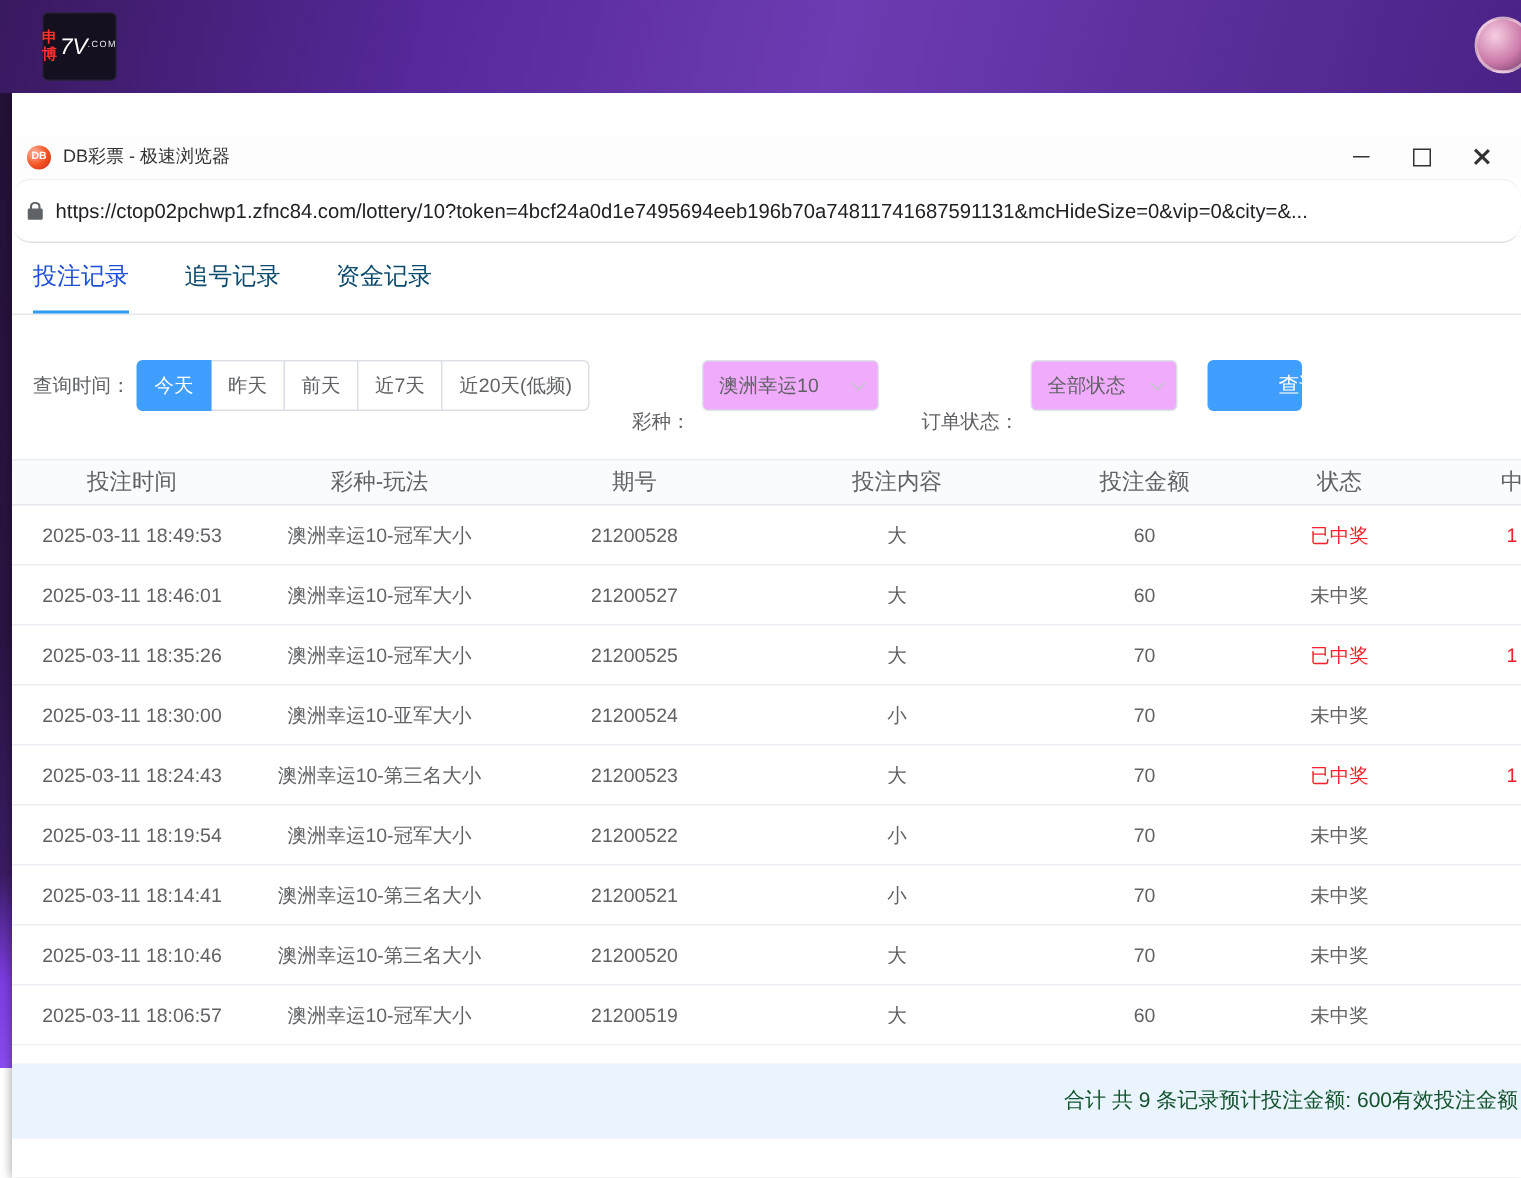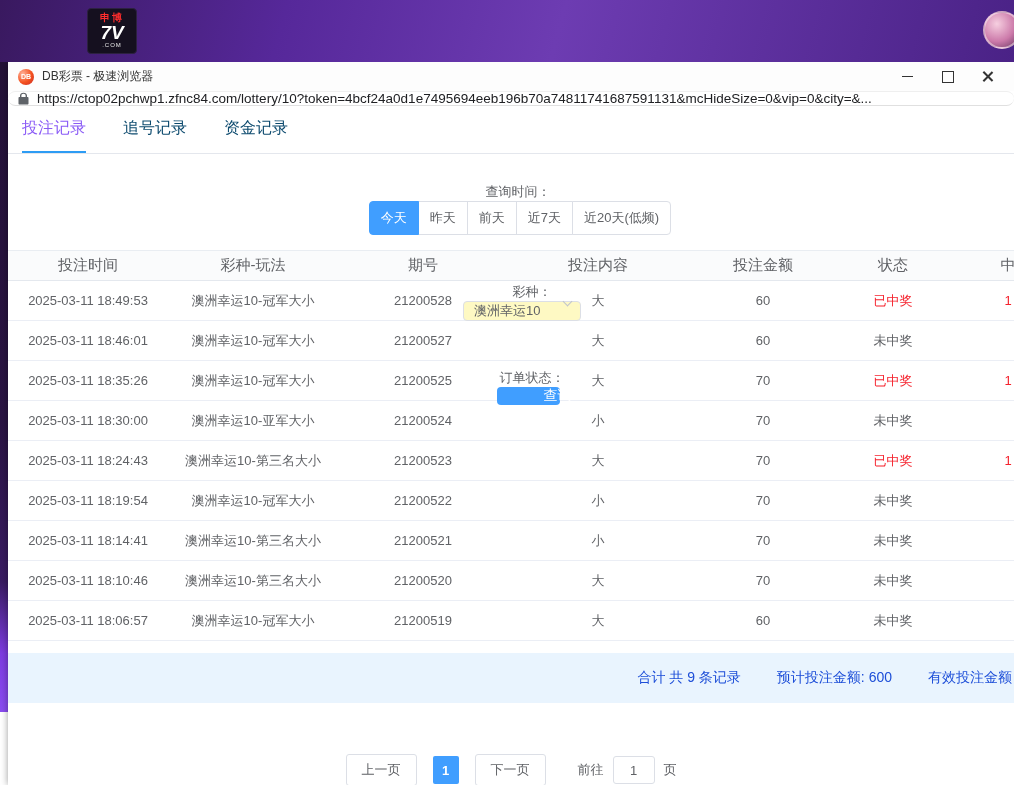--- a/index.html
+++ b/index.html
@@ -3,99 +3,99 @@
 <meta charset="utf-8">
 <style>
   * { margin:0; padding:0; box-sizing:border-box; }
   html,body { width:1014px; height:785px; overflow:hidden; background:#fff;
     font-family:"Liberation Sans","DejaVu Sans",sans-serif; }
 
   
   .topnav { position:absolute; left:0; top:0; width:1014px; height:62px;
     background:linear-gradient(105deg,#39195f 0%,#56289a 28%,#6d3cb2 55%,#4a2286 100%);
     display:flex; align-items:center; z-index:1; }
-  .logo { margin-left:87px; width:50px; height:46px; background:#15101f; border-radius:4px;
-    display:flex; flex-direction:column; align-items:center; justify-content:center;
+  .logo { margin-left:28px; width:50px; height:46px; background:#15101f; border-radius:4px;
+    display:flex; align-items:center; justify-content:center;
     border:1px solid #2c2140; cursor:pointer; }
   .logo .cn { color:#ff2d2d; font-size:10px; font-weight:bold; letter-spacing:2px; line-height:1.1; }
-  .logo .en { color:#fff; font-size:19px; font-weight:bold; font-style:italic; line-height:1; }
+  .logo .en { color:#fff; font-size:15px; font-weight:normal; font-style:italic; line-height:1; }
   .logo .com { color:#e8e8e8; font-size:6px; line-height:1.2; letter-spacing:1px; }
   .nav-items { display:flex; margin-left:26px; gap:38px; }
   .nav-item { color:#fff; font-size:15px; font-weight:bold; cursor:pointer; white-space:nowrap; }
   .nav-item.active { color:#ffd24a; }
   .avatar { position:absolute; right:-7px; top:11px; width:38px; height:38px; border-radius:50%;
     background:radial-gradient(circle at 35% 32%,#f6cfe0,#cc7aaa 55%,#6f3a66 95%);
     border:2px solid rgba(255,255,255,.45); cursor:pointer; }
 
   
   .desktop-strip { position:absolute; left:0; top:62px; width:8px; height:650px;
     background:linear-gradient(180deg,#241238 0%,#2a1443 55%,#3a1c63 80%,#7d3ce0 91%,#8a4cf0 100%); }
 
   
   .browser { position:absolute; left:8px; top:62px; width:1006px; height:723px; background:#fff;
     box-shadow:0 0 7px rgba(0,0,0,.4); display:flex; flex-direction:column; }
   .titlebar { height:29px; background:#fdfdfd; display:flex; align-items:center;
-    padding:0 10px; flex:none; }
+    padding:0 10px; flex:none;margin-top:28px; }
   .favicon { width:16px; height:16px; border-radius:50%; flex:none;
     background:radial-gradient(circle at 30% 30%,#ffb199,#f4511e 55%,#c62828);
     color:#fff; font-size:7px; font-weight:bold; display:flex; align-items:center; justify-content:center; }
   .wintitle { margin-left:8px; font-size:12px; color:#333; }
   .win-controls { margin-left:auto; display:flex; align-items:center; gap:27px; padding-right:10px; }
   .ctrl { width:13px; height:13px; position:relative; cursor:pointer; }
   .ctrl-min::after { content:''; position:absolute; left:1px; right:1px; top:6px; border-top:1.6px solid #333; }
   .ctrl-max::after { content:''; position:absolute; left:1px; top:1px; width:10px; height:10px; border:1.4px solid #333; }
   .ctrl-close::before,.ctrl-close::after { content:''; position:absolute; left:6px; top:0;
     width:1.6px; height:13px; background:#333; }
   .ctrl-close::before { transform:rotate(45deg); }
   .ctrl-close::after { transform:rotate(-45deg); }
 
-  .urlbar { height:15px; flex:none; display:flex; align-items:center; padding:0 10px;
+  .urlbar { height:43px; flex:none; display:flex; align-items:center; padding:0 10px;
     border-top:1px solid #efefef; border-bottom:1px solid #e0e0e0; background:#fff;border-radius:13px; }
   .lock { flex:none; display:flex; }
   .url-text { margin-left:8px; font-size:13.5px; color:#202124; white-space:nowrap; overflow:hidden; }
 
   .content { flex:1; overflow:hidden; position:relative; background:#fff; }
 
   
   .tabs { display:flex; gap:37px; padding-left:14px; border-bottom:1px solid #e4e7ed; height:48px; }
   .tab { font-size:16px; color:#0c4a6e; display:flex; align-items:center; cursor:pointer;
     border-bottom:2px solid transparent; }
-  .tab.active { color:#8b5cf6; border-bottom-color:#2d9cf4; }
+  .tab.active { color:#1d4ed8; border-bottom-color:#2d9cf4; }
 
   
   .filters { display:flex; align-items:center; margin-top:29px; padding-left:14px; height:36px;
-    font-size:13px; color:#606266; white-space:nowrap;flex-direction:column; }
+    font-size:13px; color:#606266; white-space:nowrap; }
   .time-group { display:flex; margin-left:4px; }
   .time-btn { padding:0 11px; height:34px; line-height:32px; border:1px solid #dcdfe6;
     margin-left:-1px; background:#fff; color:#606266; font-size:13px; cursor:pointer; }
   .time-btn:first-child { border-radius:4px 0 0 4px; margin-left:0; }
   .time-btn:last-child { border-radius:0 4px 4px 0; }
   .time-btn.active { background:#409eff; border-color:#409eff; color:#fff; position:relative; }
   .flabel { margin-left:28px;margin-top:48px; }
-  .select { display:flex; align-items:flex-start; justify-content:space-between; width:118px; height:34px;
+  .select { display:flex; align-items:center; justify-content:space-between; width:118px; height:34px;
     border:1px solid #dcdfe6; border-radius:4px; padding:0 9px 0 10px; margin-left:8px;
-    color:#606266; background:#fef9c3; cursor:pointer; }
+    color:#606266; background:#f0abfc; cursor:pointer; }
   .select.small { width:98px; }
   .chevron { width:7px; height:7px; border-right:1.4px solid #c0c4cc; border-bottom:1.4px solid #c0c4cc;
     transform:rotate(45deg); margin-top:-4px; }
   .search-btn { margin-left:20px; width:63px; height:34px; background:#409eff; color:#fff;
     border:none; border-radius:4px; font-size:14px; cursor:pointer;padding-left:47px; }
 
   
   .table-wrap { margin-top:31px; overflow:hidden; }
   table { border-collapse:collapse; table-layout:fixed; width:1060px; }
   thead th { height:30px; font-size:15px; color:#606266; font-weight:normal; background:#fafbfc;
     border-top:1px solid #e9edf2; border-bottom:1px solid #e4e8ee; text-align:center; }
   tbody td { height:40px; font-size:13px; color:#606266; text-align:center;
     border-bottom:1px solid #ebeef5; overflow:hidden; white-space:nowrap; }
   td.red { color:#f5222d; }
 
   
   .summary { margin-top:12px; height:50px; background:#e9f4fe; display:flex; align-items:center;
-    justify-content:flex-end; gap:36px; font-size:14px; color:#1d4ed8; white-space:nowrap;
+    justify-content:flex-end; font-size:14px; color:#14532d; white-space:nowrap;
     padding-right:2px; overflow:hidden; }
 
   
   .pagination { margin-top:51px; display:flex; align-items:center; justify-content:center;
     gap:16px; font-size:13px; color:#606266; }
   .page-btn { padding:6px 15px; border:1px solid #dcdfe6; border-radius:3px; background:#fff;
     color:#606266; font-size:13px; cursor:pointer; }
   .page-num { width:26px; height:28px; background:#409eff; color:#fff; display:flex;
     align-items:center; justify-content:center; border-radius:2px; font-weight:bold; cursor:pointer; }
   .goto { margin-left:16px; display:flex; align-items:center; gap:9px; }
@@ -153,20 +153,24 @@
           <div class="time-btn">前天</div>
           <div class="time-btn">近7天</div>
           <div class="time-btn">近20天(低频)</div>
         </div>
       <span class="flabel">彩种：</span>
       <div class="select">
         <span>澳洲幸运10</span>
         <span class="chevron"></span>
       </div>
       <span class="flabel">订单状态：</span>
+      <div class="select small">
+        <span>全部状态</span>
+        <span class="chevron"></span>
+      </div>
       <button class="search-btn">查询</button>
     </div>
 
     <div class="table-wrap">
       <table>
         <colgroup>
           <col style="width:160px">
             <col style="width:170px">
             <col style="width:170px">
           <col style="width:180px">

